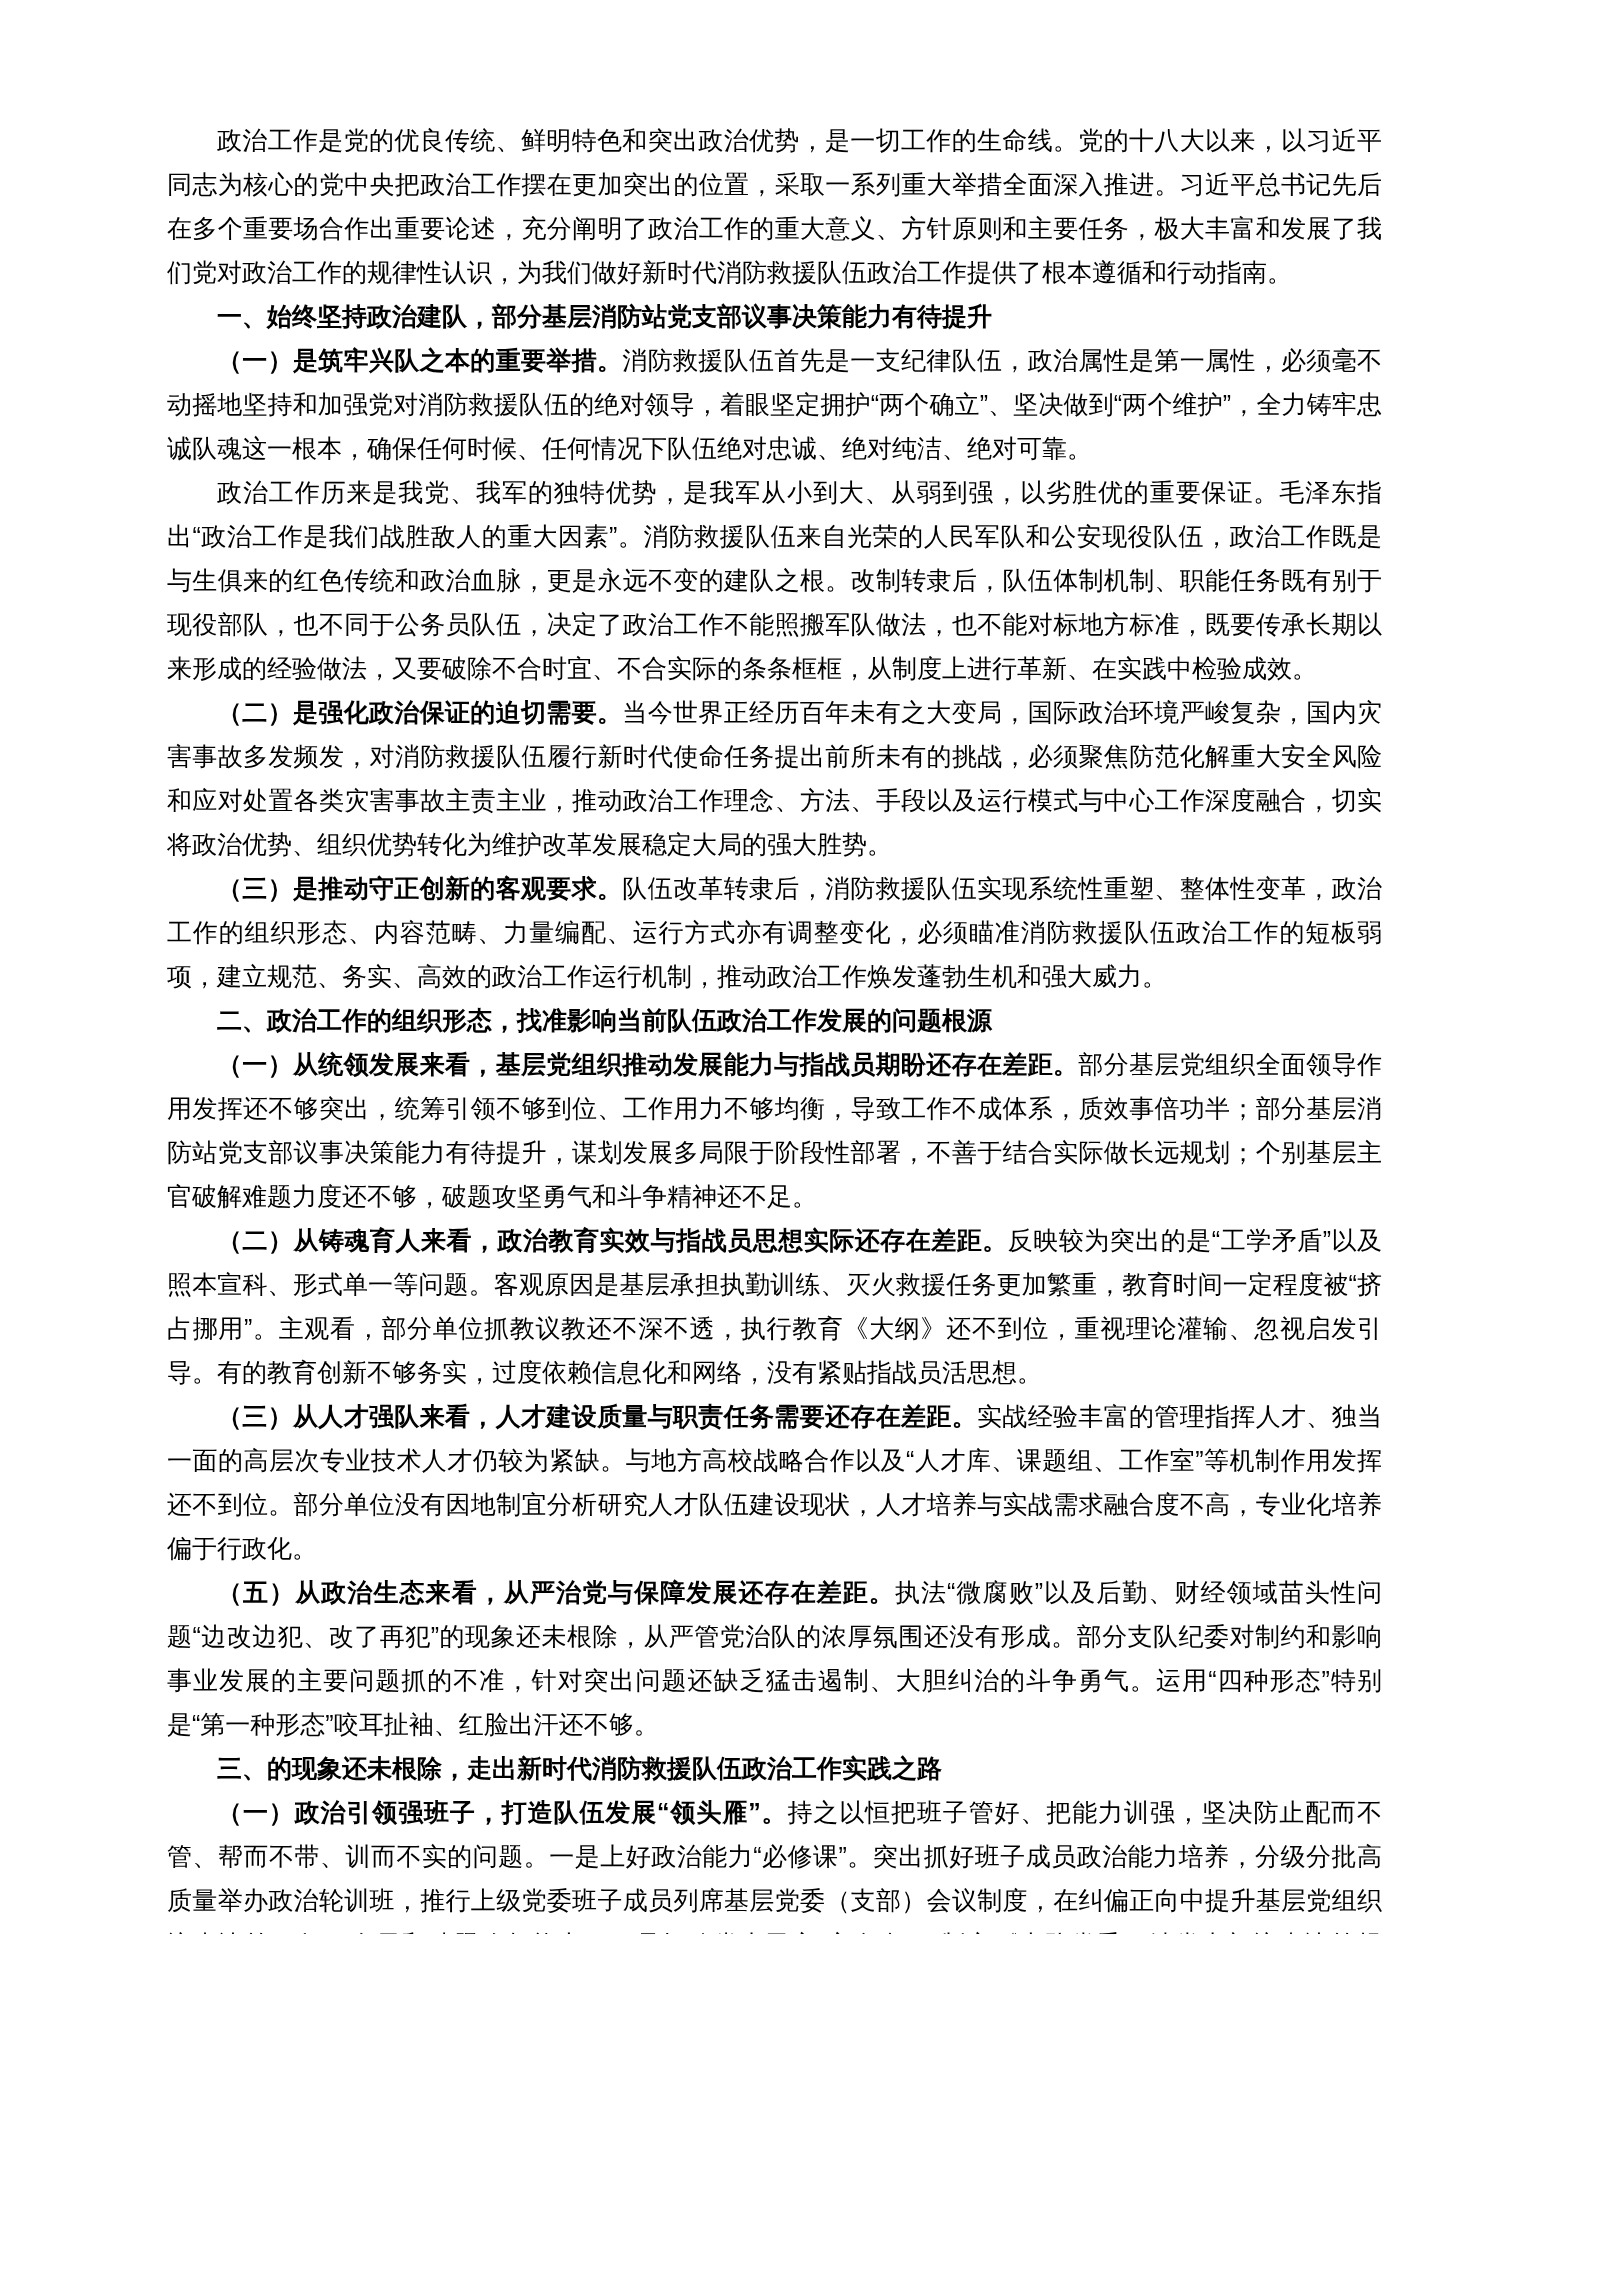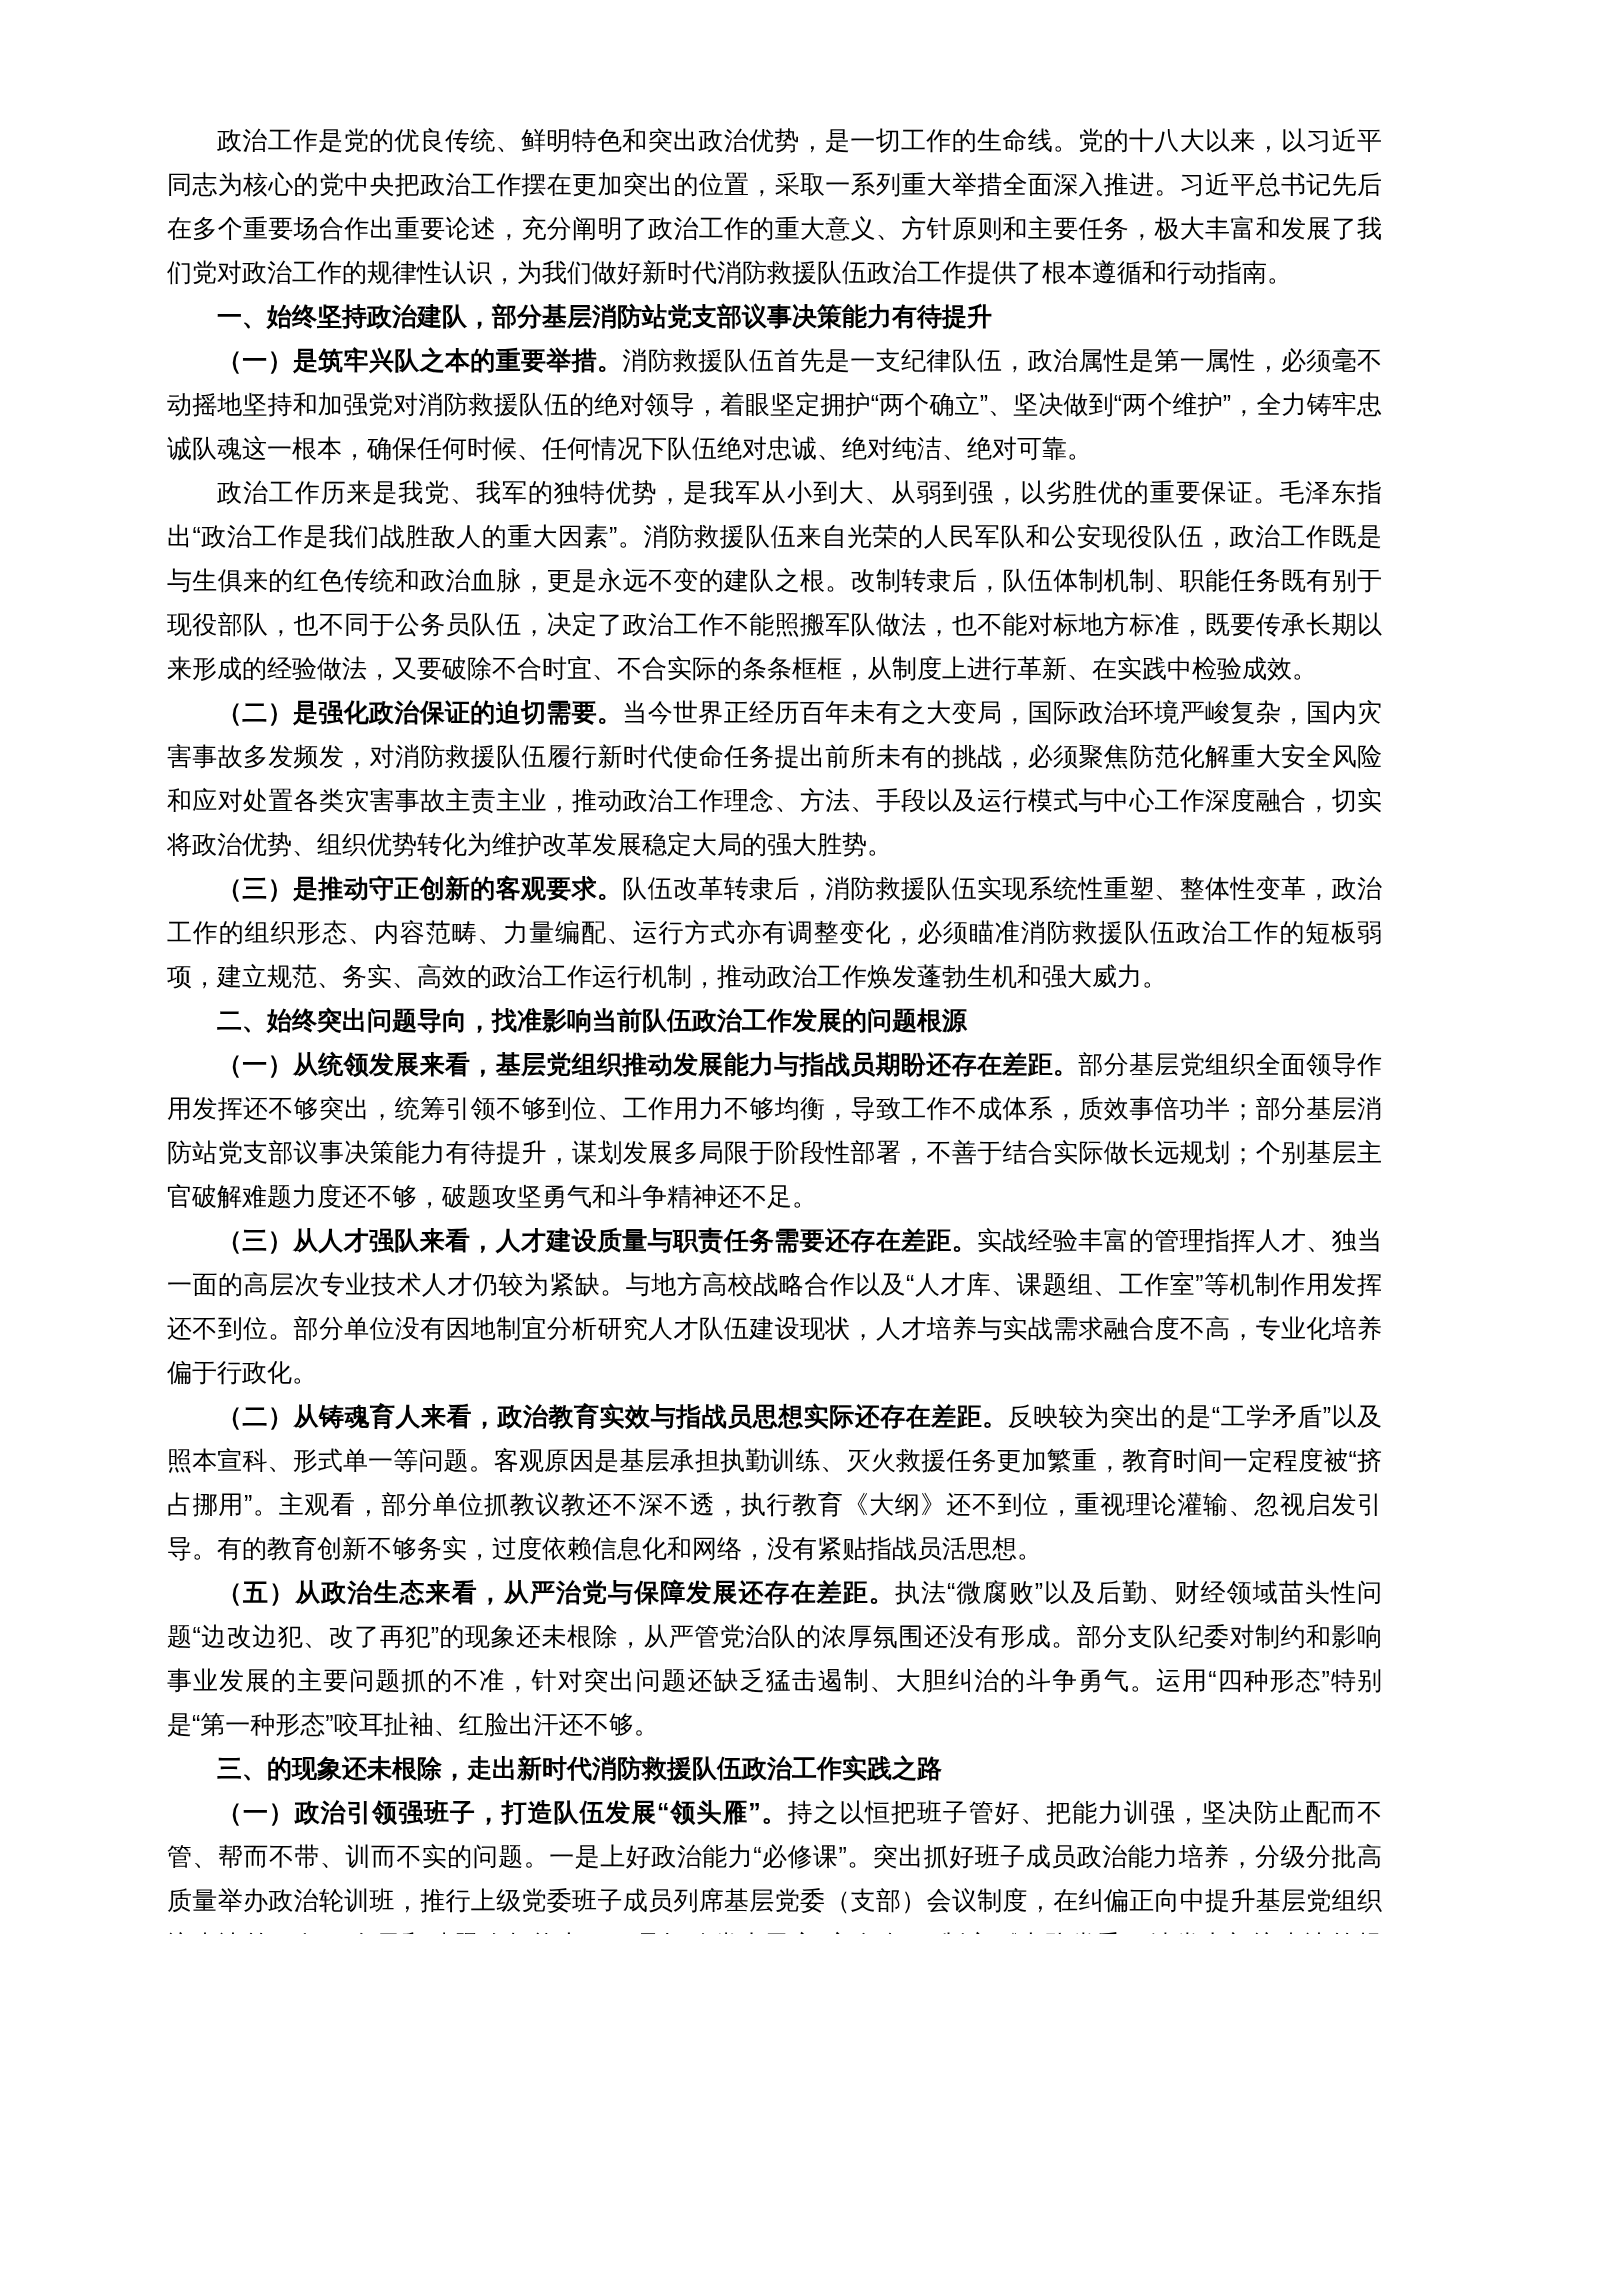--- a/index.html
+++ b/index.html
@@ -62,27 +62,27 @@
     <p class="heading">一、始终坚持政治建队，部分基层消防站党支部议事决策能力有待提升</p>
 
     <p class="para"><span class="lead">（一）是筑牢兴队之本的重要举措。</span><span>消防救援队伍首先是一支纪律队伍，政治属性是第一属性，必须毫不动摇地坚持和加强党对消防救援队伍的绝对领导，着眼坚定拥护“两个确立”、坚决做到“两个维护”，全力铸牢忠诚队魂这一根本，确保任何时候、任何情况下队伍绝对忠诚、绝对纯洁、绝对可靠。</span></p>
 
     <p class="para">政治工作历来是我党、我军的独特优势，是我军从小到大、从弱到强，以劣胜优的重要保证。毛泽东指出“政治工作是我们战胜敌人的重大因素”。消防救援队伍来自光荣的人民军队和公安现役队伍，政治工作既是与生俱来的红色传统和政治血脉，更是永远不变的建队之根。改制转隶后，队伍体制机制、职能任务既有别于现役部队，也不同于公务员队伍，决定了政治工作不能照搬军队做法，也不能对标地方标准，既要传承长期以来形成的经验做法，又要破除不合时宜、不合实际的条条框框，从制度上进行革新、在实践中检验成效。</p>
 
     <p class="para"><span class="lead">（二）是强化政治保证的迫切需要。</span><span>当今世界正经历百年未有之大变局，国际政治环境严峻复杂，国内灾害事故多发频发，对消防救援队伍履行新时代使命任务提出前所未有的挑战，必须聚焦防范化解重大安全风险和应对处置各类灾害事故主责主业，推动政治工作理念、方法、手段以及运行模式与中心工作深度融合，切实将政治优势、组织优势转化为维护改革发展稳定大局的强大胜势。</span></p>
 
     <p class="para"><span class="lead">（三）是推动守正创新的客观要求。</span><span>队伍改革转隶后，消防救援队伍实现系统性重塑、整体性变革，政治工作的组织形态、内容范畴、力量编配、运行方式亦有调整变化，必须瞄准消防救援队伍政治工作的短板弱项，建立规范、务实、高效的政治工作运行机制，推动政治工作焕发蓬勃生机和强大威力。</span></p>
 
-    <p class="heading">二、始终突出问题导向，找准影响当前队伍政治工作发展的问题根源</p>
+    <p class="heading">二、政治工作的组织形态，找准影响当前队伍政治工作发展的问题根源</p>
 
     <p class="para"><span class="lead">（一）从统领发展来看，基层党组织推动发展能力与指战员期盼还存在差距。</span><span>部分基层党组织全面领导作用发挥还不够突出，统筹引领不够到位、工作用力不够均衡，导致工作不成体系，质效事倍功半；部分基层消防站党支部议事决策能力有待提升，谋划发展多局限于阶段性部署，不善于结合实际做长远规划；个别基层主官破解难题力度还不够，破题攻坚勇气和斗争精神还不足。</span></p>
 
+    <p class="para"><span class="lead">（二）从铸魂育人来看，政治教育实效与指战员思想实际还存在差距。</span><span>反映较为突出的是“工学矛盾”以及照本宣科、形式单一等问题。客观原因是基层承担执勤训练、灭火救援任务更加繁重，教育时间一定程度被“挤占挪用”。主观看，部分单位抓教议教还不深不透，执行教育《大纲》还不到位，重视理论灌输、忽视启发引导。有的教育创新不够务实，过度依赖信息化和网络，没有紧贴指战员活思想。</span></p>
+
     <p class="para"><span class="lead">（三）从人才强队来看，人才建设质量与职责任务需要还存在差距。</span><span>实战经验丰富的管理指挥人才、独当一面的高层次专业技术人才仍较为紧缺。与地方高校战略合作以及“人才库、课题组、工作室”等机制作用发挥还不到位。部分单位没有因地制宜分析研究人才队伍建设现状，人才培养与实战需求融合度不高，专业化培养偏于行政化。</span></p>
-
-    <p class="para"><span class="lead">（二）从铸魂育人来看，政治教育实效与指战员思想实际还存在差距。</span><span>反映较为突出的是“工学矛盾”以及照本宣科、形式单一等问题。客观原因是基层承担执勤训练、灭火救援任务更加繁重，教育时间一定程度被“挤占挪用”。主观看，部分单位抓教议教还不深不透，执行教育《大纲》还不到位，重视理论灌输、忽视启发引导。有的教育创新不够务实，过度依赖信息化和网络，没有紧贴指战员活思想。</span></p>
 
 
     <p class="para"><span class="lead">（五）从政治生态来看，从严治党与保障发展还存在差距。</span><span>执法“微腐败”以及后勤、财经领域苗头性问题“边改边犯、改了再犯”的现象还未根除，从严管党治队的浓厚氛围还没有形成。部分支队纪委对制约和影响事业发展的主要问题抓的不准，针对突出问题还缺乏猛击遏制、大胆纠治的斗争勇气。运用“四种形态”特别是“第一种形态”咬耳扯袖、红脸出汗还不够。</span></p>
 
     <p class="heading">三、的现象还未根除，走出新时代消防救援队伍政治工作实践之路</p>
 
     <p class="para"><span class="lead">（一）政治引领强班子，打造队伍发展“领头雁”。</span><span>持之以恒把班子管好、把能力训强，坚决防止配而不管、帮而不带、训而不实的问题。一是上好政治能力“必修课”。突出抓好班子成员政治能力培养，分级分批高质量举办政治轮训班，推行上级党委班子成员列席基层党委（支部）会议制度，在纠偏正向中提升基层党组织议事决策、驾驭全局和破题攻坚能力。二是把稳党内民主“方向盘”。制定《大队党委、站党支部议事决策规则》，建立机关、基层党组织常态化督导检查双向机制。坚持问题导向、务实原则举办基层党组织书记培训，提升基层书记“十指弹琴”领导艺术和统筹能力，经验做法被省直机关工委推广。三是注入政治生活“润滑剂”。将领导干部双重组织生活制度列入年度机关党建评价体系重要内容，让领导干部在支部组织生活中接受监督、务实作风、锤炼能力，并将以主题教育民主生活会为契机，明确“红脸出汗”标准，带动提升党内民主生活质量。</span></p>
 
   </div>
 </div>

